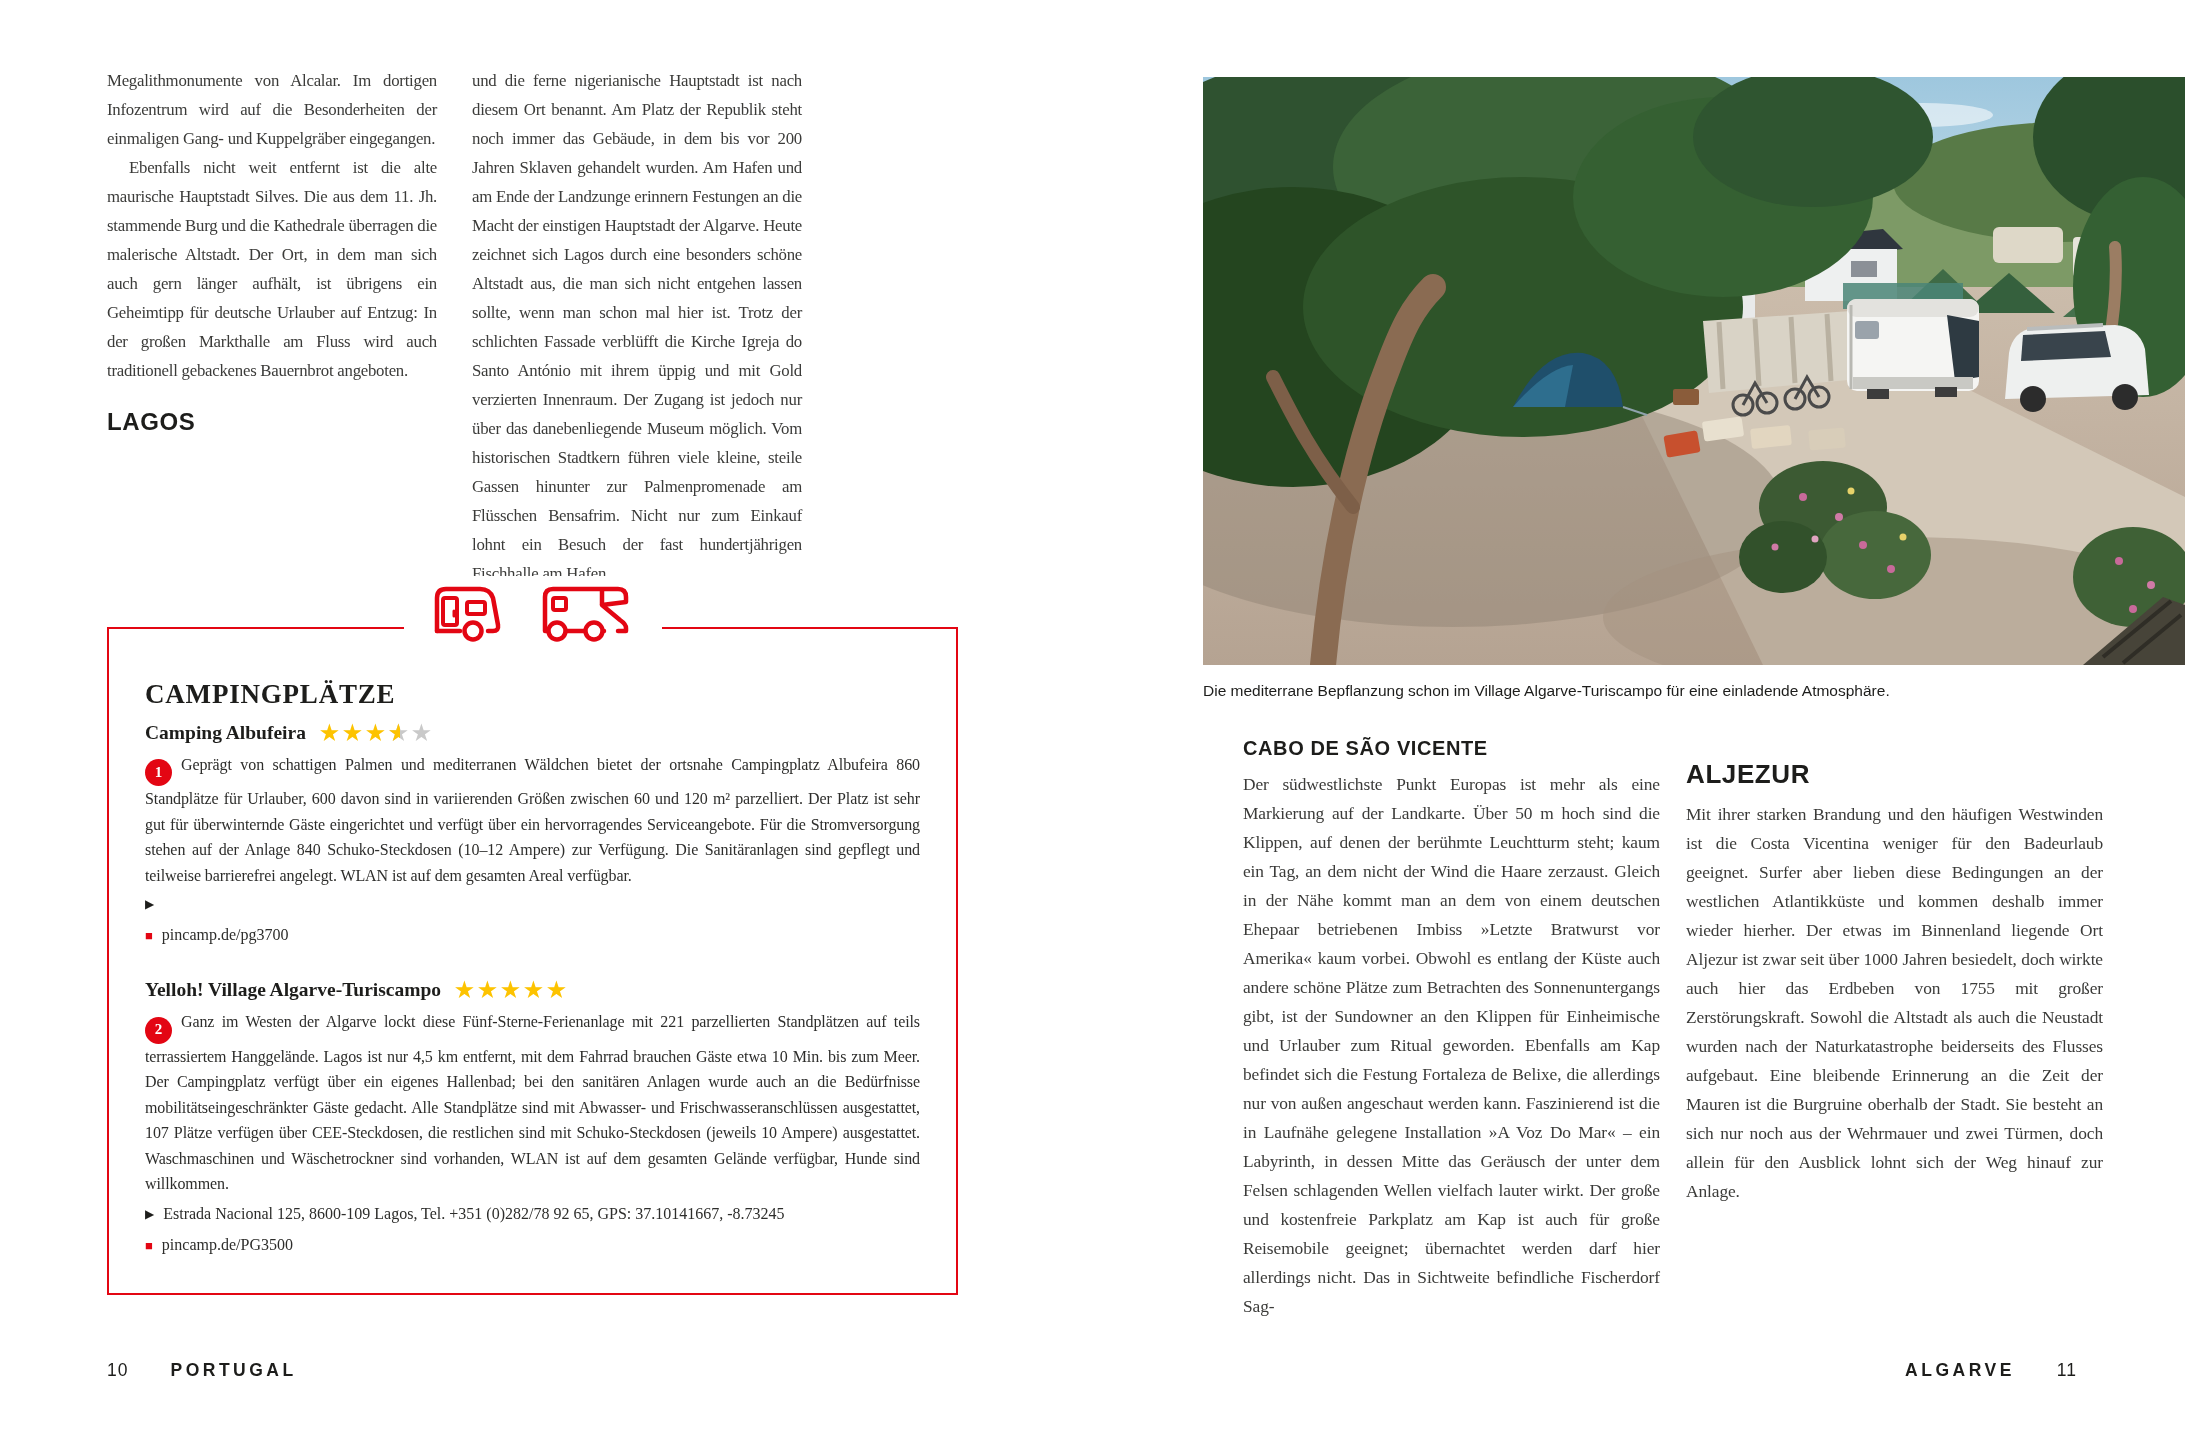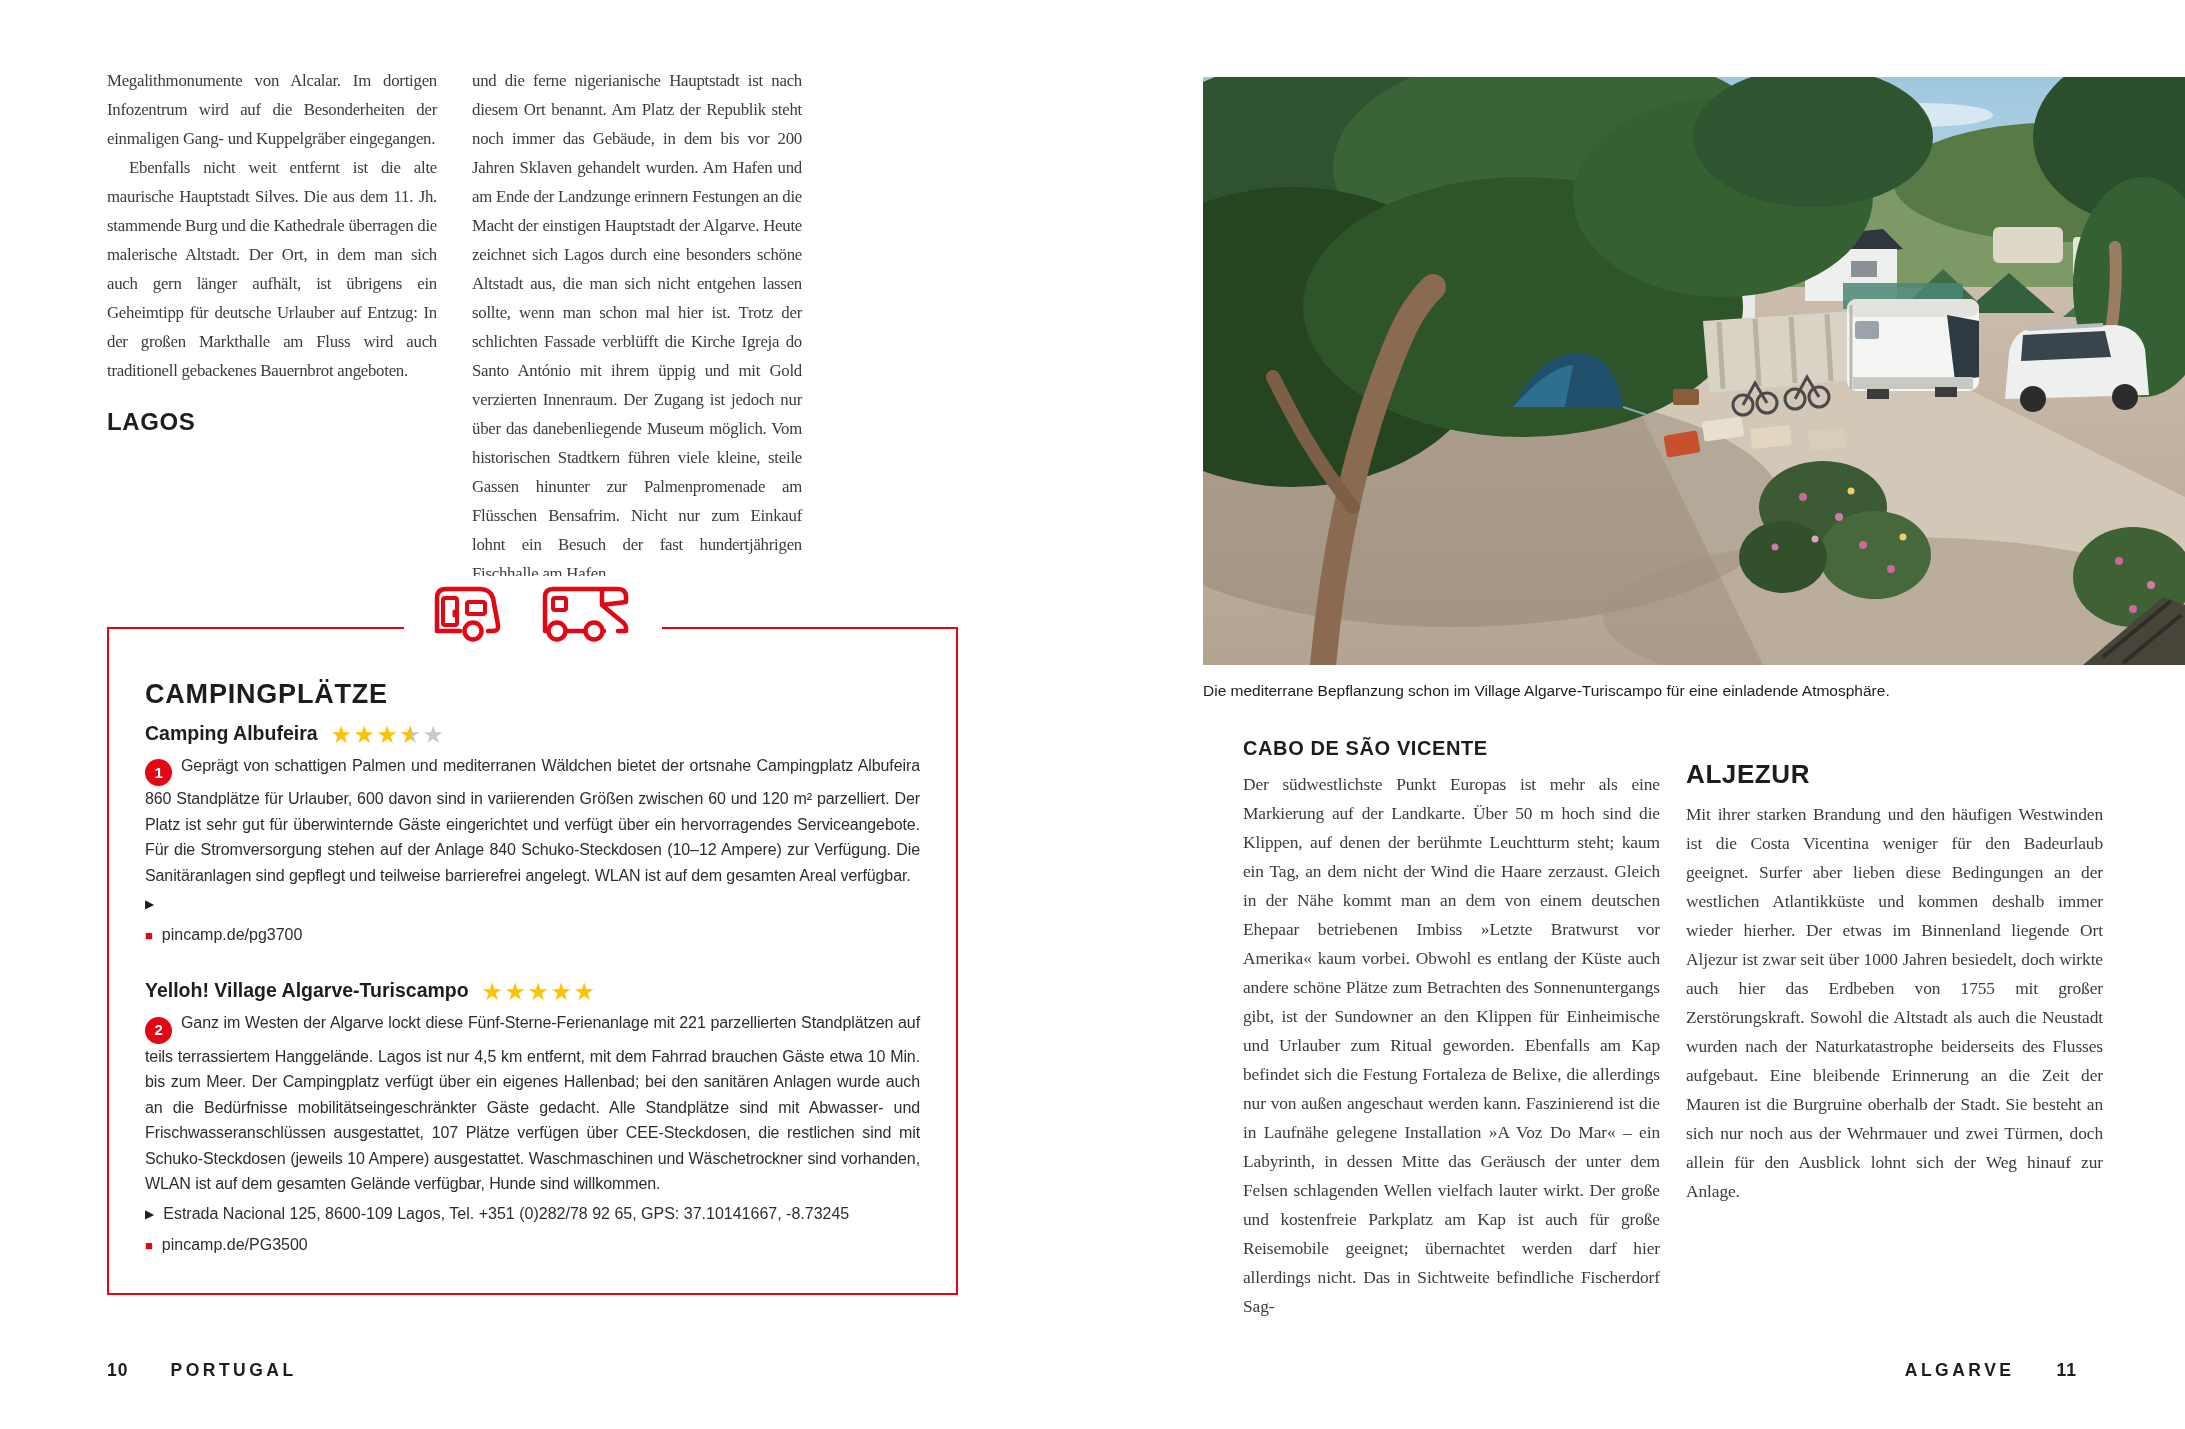--- a/index.html
+++ b/index.html
@@ -37,20 +37,21 @@
     margin:0;
   }
   .gap-above{margin-top:22px;}
   .gap-below{margin-bottom:10px;}
   
   .camp-box{
     left:107px;top:627px;width:851px;height:668px;
     border:2.5px solid var(--red);
     box-sizing:border-box;
     padding:50px 36px 0 36px;
+    font-family:Liberation Serif, serif;
   }
   .camp-icons{
     position:absolute;
     top:-53px;left:50%;
     transform:translateX(-50%);
     display:flex;align-items:flex-end;gap:30px;
     background:#ffffff;
     padding:6px 26px 0 26px;
   }
   .camp-title{
@@ -94,21 +95,21 @@
   }
   .caption{
     left:1203px;top:682px;width:920px;
     font-size:15.5px;color:#1d1d1b;letter-spacing:0;
   }
   
   .footer{
     display:flex;align-items:baseline;gap:42px;
     font-size:17.5px;color:#1d1d1b;
   }
-  .footer .pagenum{font-weight:700;letter-spacing:1px;}
+  .footer .pagenum{font-weight:400;letter-spacing:1px;}
   .footer .plabel{font-weight:700;letter-spacing:3.5px;}
   :root{
     --red:#e30613;
     --star-gold:#fdc300;
     --star-gray:#c9c9c9;
   }
 </style>
 </head>
 <body>
 

